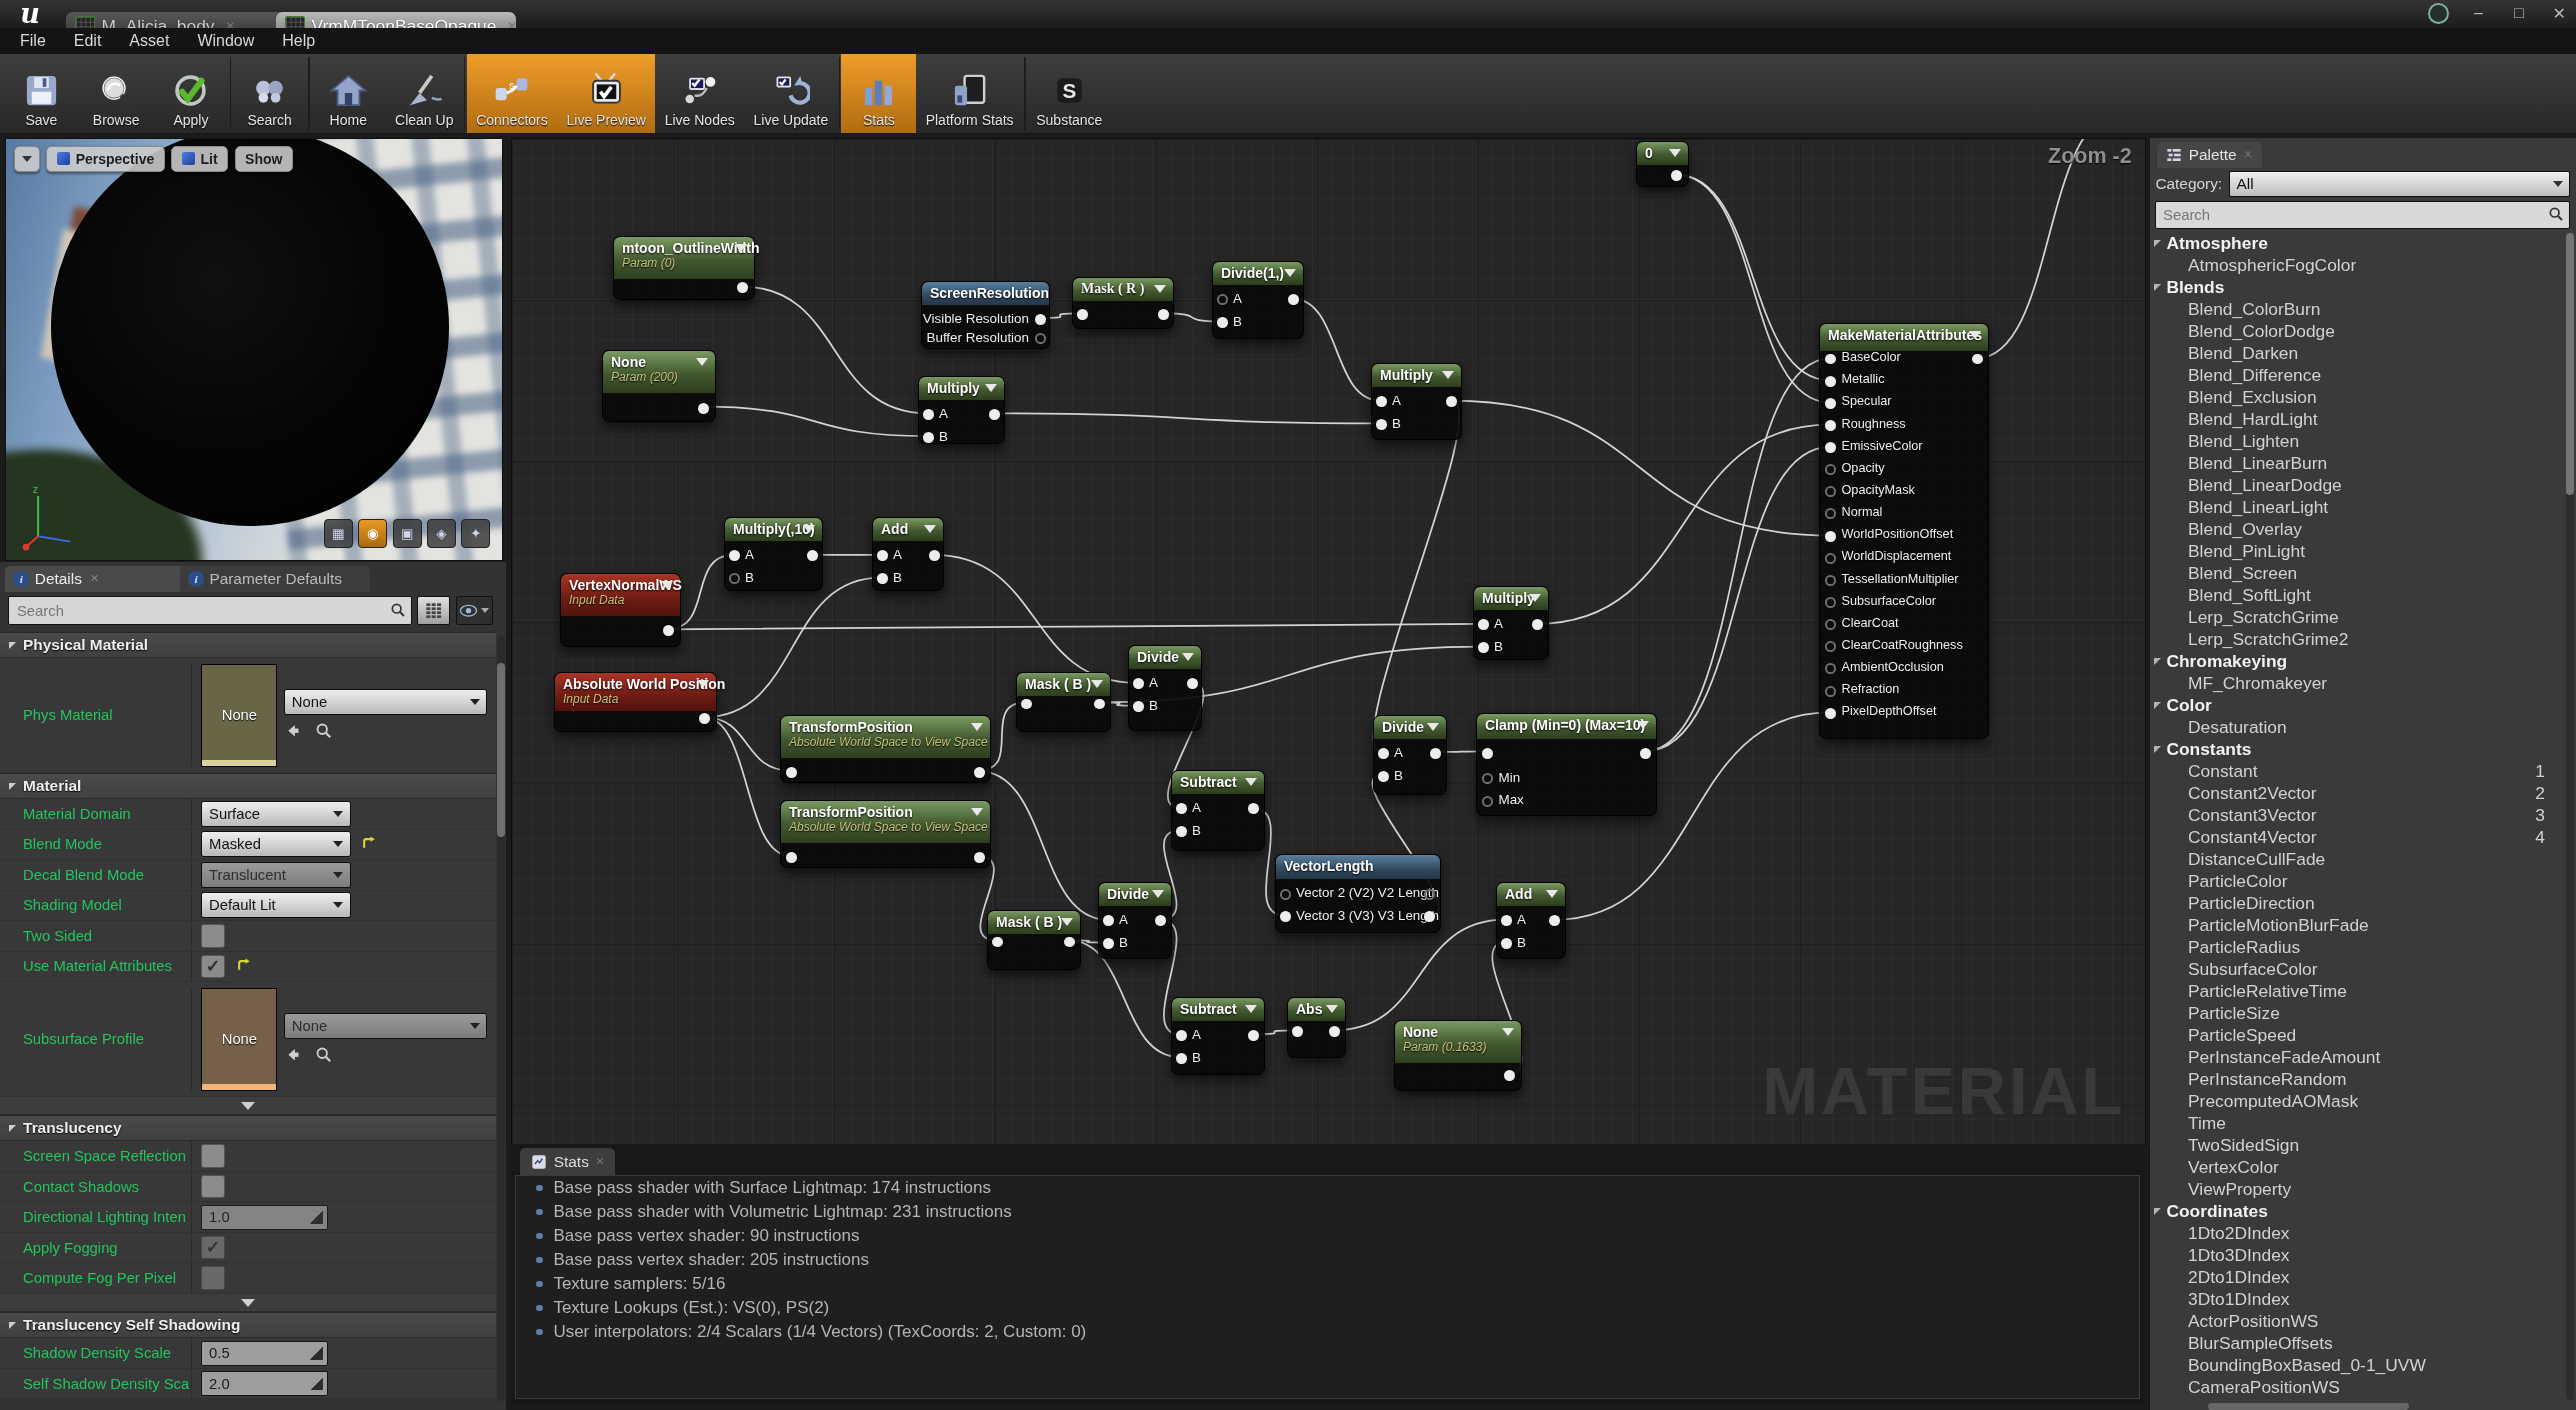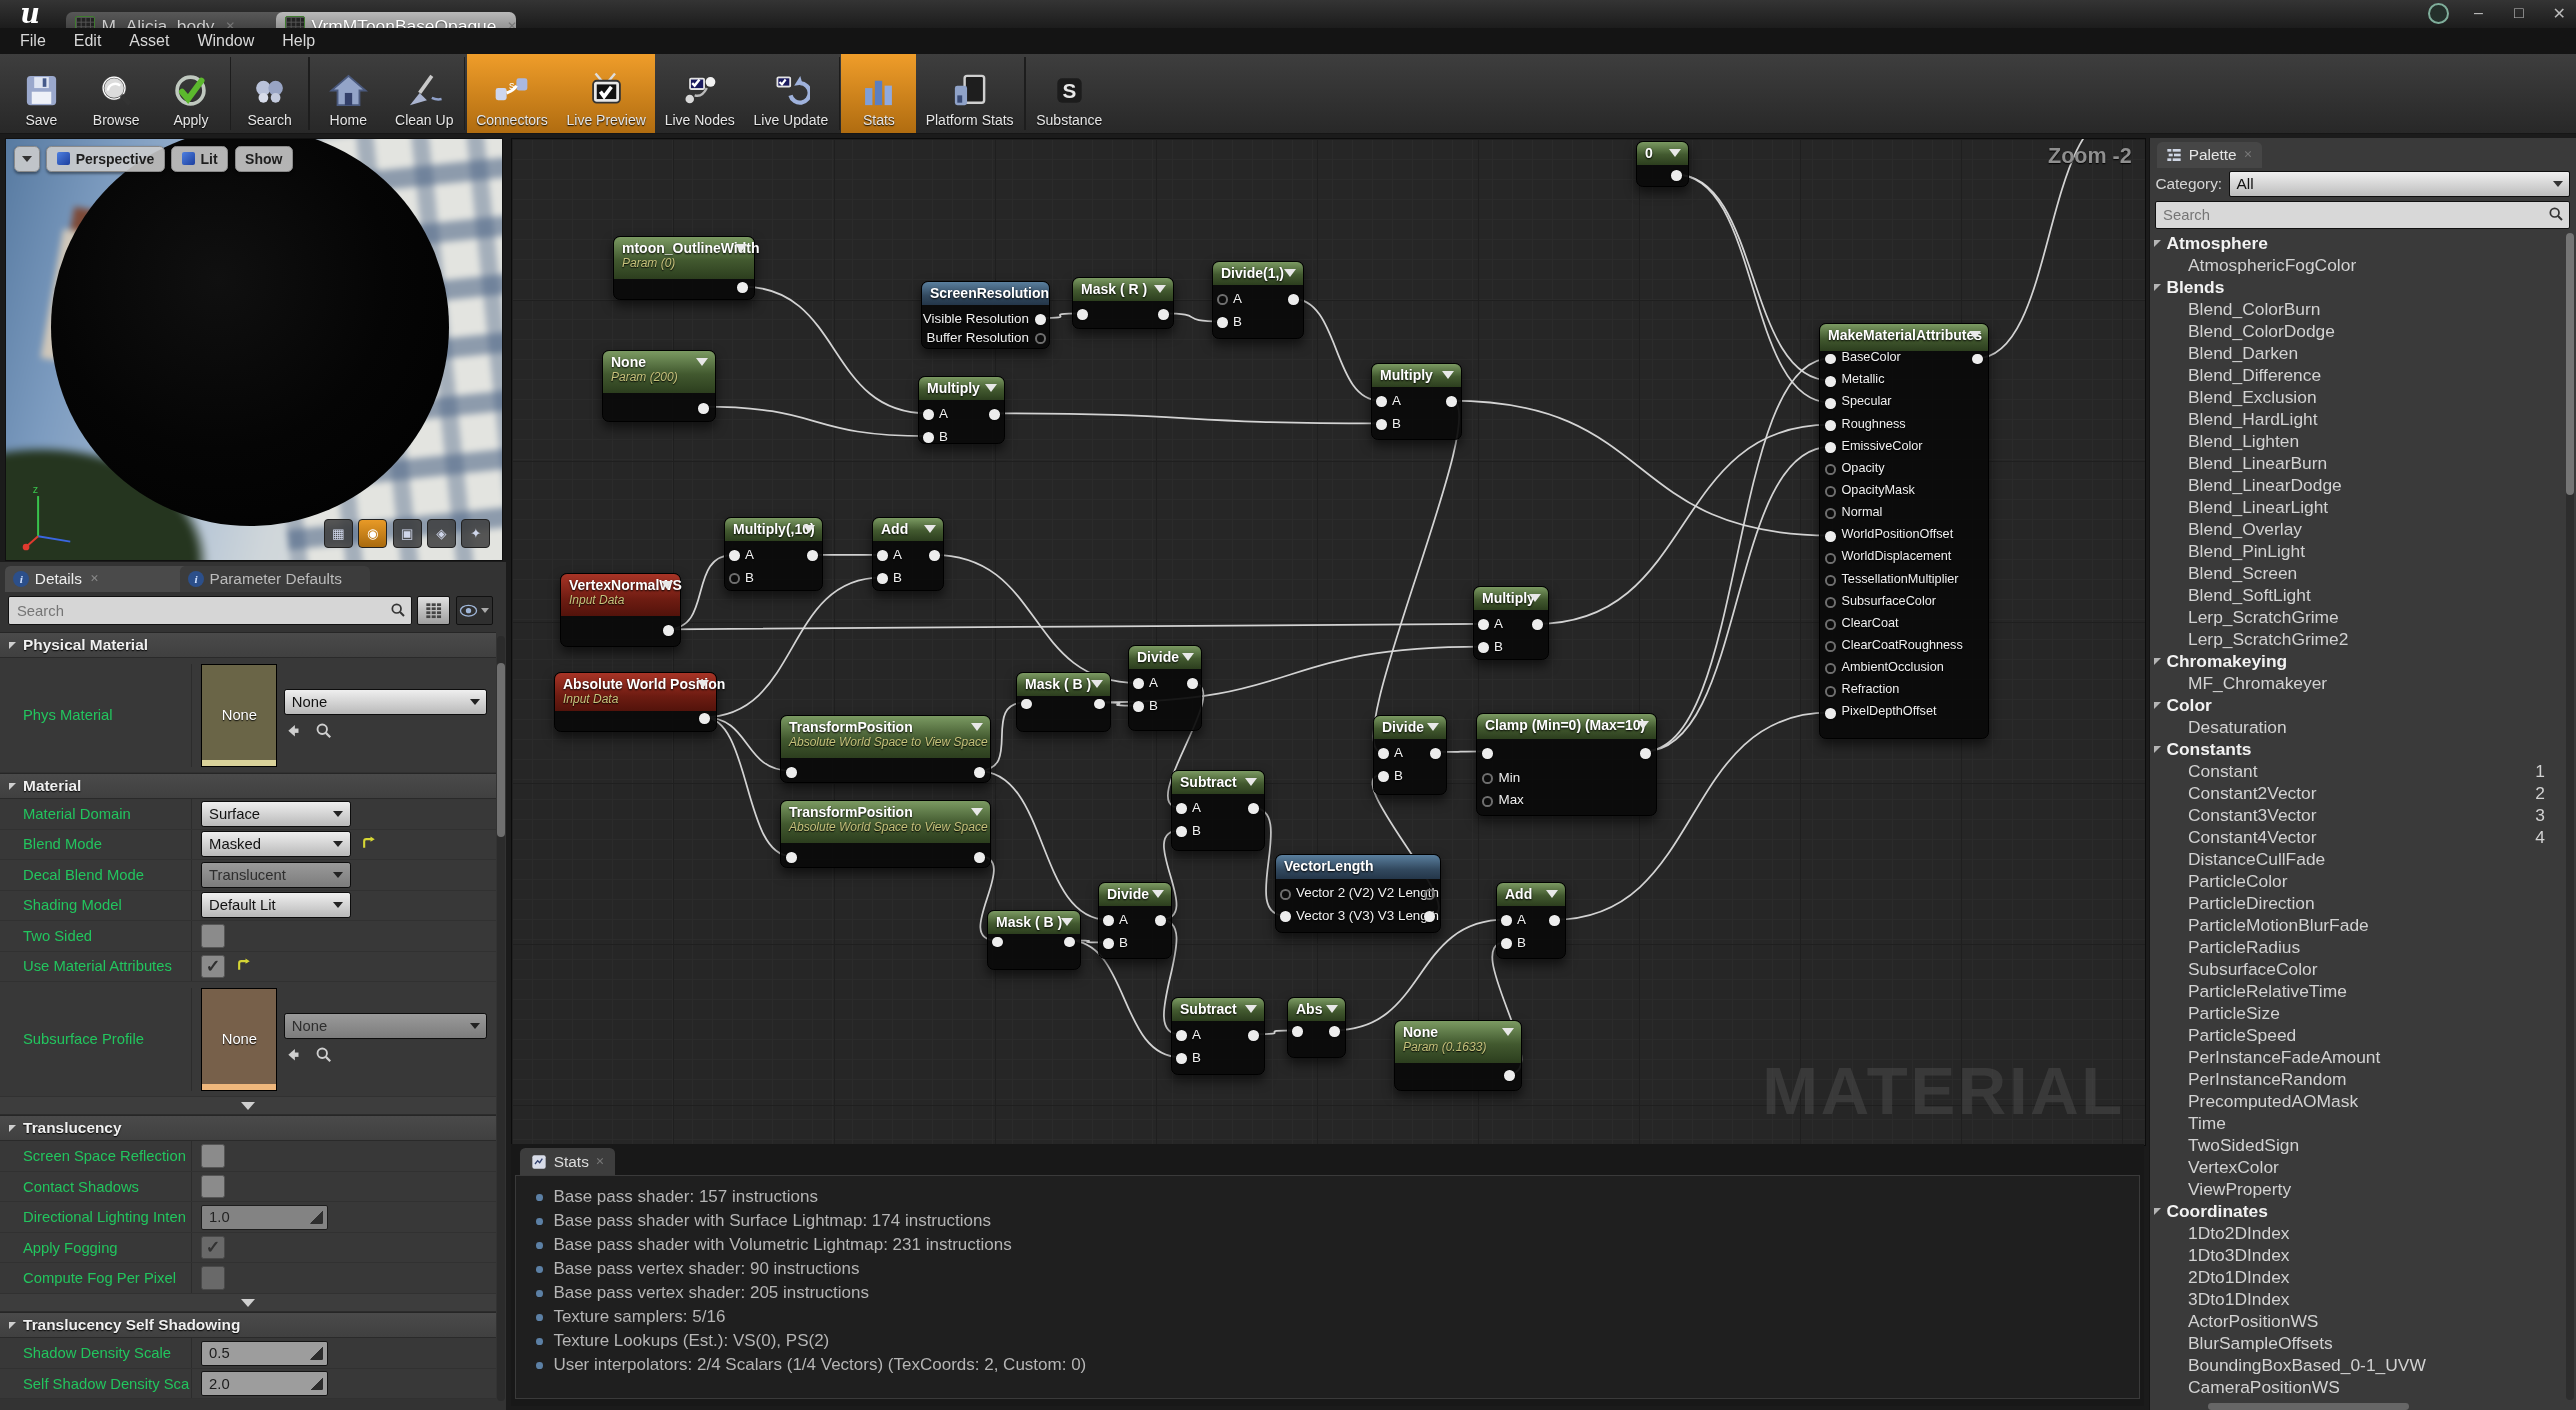--- a/index.html
+++ b/index.html
@@ -618,21 +618,21 @@
         <div class="node" style="left: 409px; top: 142px; width: 127px; height: 66px;">
           <div class="nhead blue" style="height: 19px;">
             <div class="ntitle">ScreenResolution</div>
           </div>
           <span class="pin f" style="left: 113px; top: 32px;"></span>
           <span class="plabel" style="right: 20px; top: 29px;">Visible Resolution</span>
           <span class="pin h" style="left: 113px; top: 51px;"></span>
           <span class="plabel" style="right: 20px; top: 48px;">Buffer Resolution</span>
         </div>
         <div class="node" style="left: 560px; top: 138px; width: 100px; height: 50px;">
-          <div class="nhead green" style="height: 19px;">
+          <div class="nhead green" style="height: 19px; font-family: Liberation Serif, serif;">
             <div class="ntitle">Mask ( R )</div>
             <span class="ntri"></span>
           </div>
           <span class="pin f" style="left: 4px; top: 31px;"></span>
           <span class="pin f" style="left: 85px; top: 31px;"></span>
         </div>
         <div class="node" style="left: 700px; top: 122px; width: 90px; height: 76px;">
           <div class="nhead green" style="height: 19px;">
             <div class="ntitle">Divide(1,)</div>
             <span class="ntri"></span>
@@ -902,24 +902,20 @@
   <div id="statsbar">
     <div id="stats-tab">
       <svg width="16" height="16" viewBox="0 0 24 24">
         <rect x="2" y="2" width="20" height="20" rx="3" fill="#d8dce8"></rect>
         <path d="M6 15 l4 -5 3 3 4 -6" stroke="#31406e" stroke-width="2" fill="none"></path>
       </svg>
       <span>Stats</span>
       <span style="color:#777;font-size:10.7px;">✕</span>
     </div>
     <div id="stats-box">
-        <div class="stat-line" style="margin-top: 9.4px;">
-          <span class="bullet"></span>
-          <span class="txt">Base pass shader: 157 instructions</span>
-        </div>
         <div class="stat-line" style="margin-top: 0px;">
           <span class="bullet"></span>
           <span class="txt">Base pass shader with Surface Lightmap: 174 instructions</span>
         </div>
         <div class="stat-line" style="margin-top: 0px;">
           <span class="bullet"></span>
           <span class="txt">Base pass shader with Volumetric Lightmap: 231 instructions</span>
         </div>
         <div class="stat-line" style="margin-top: 0px;">
           <span class="bullet"></span>

